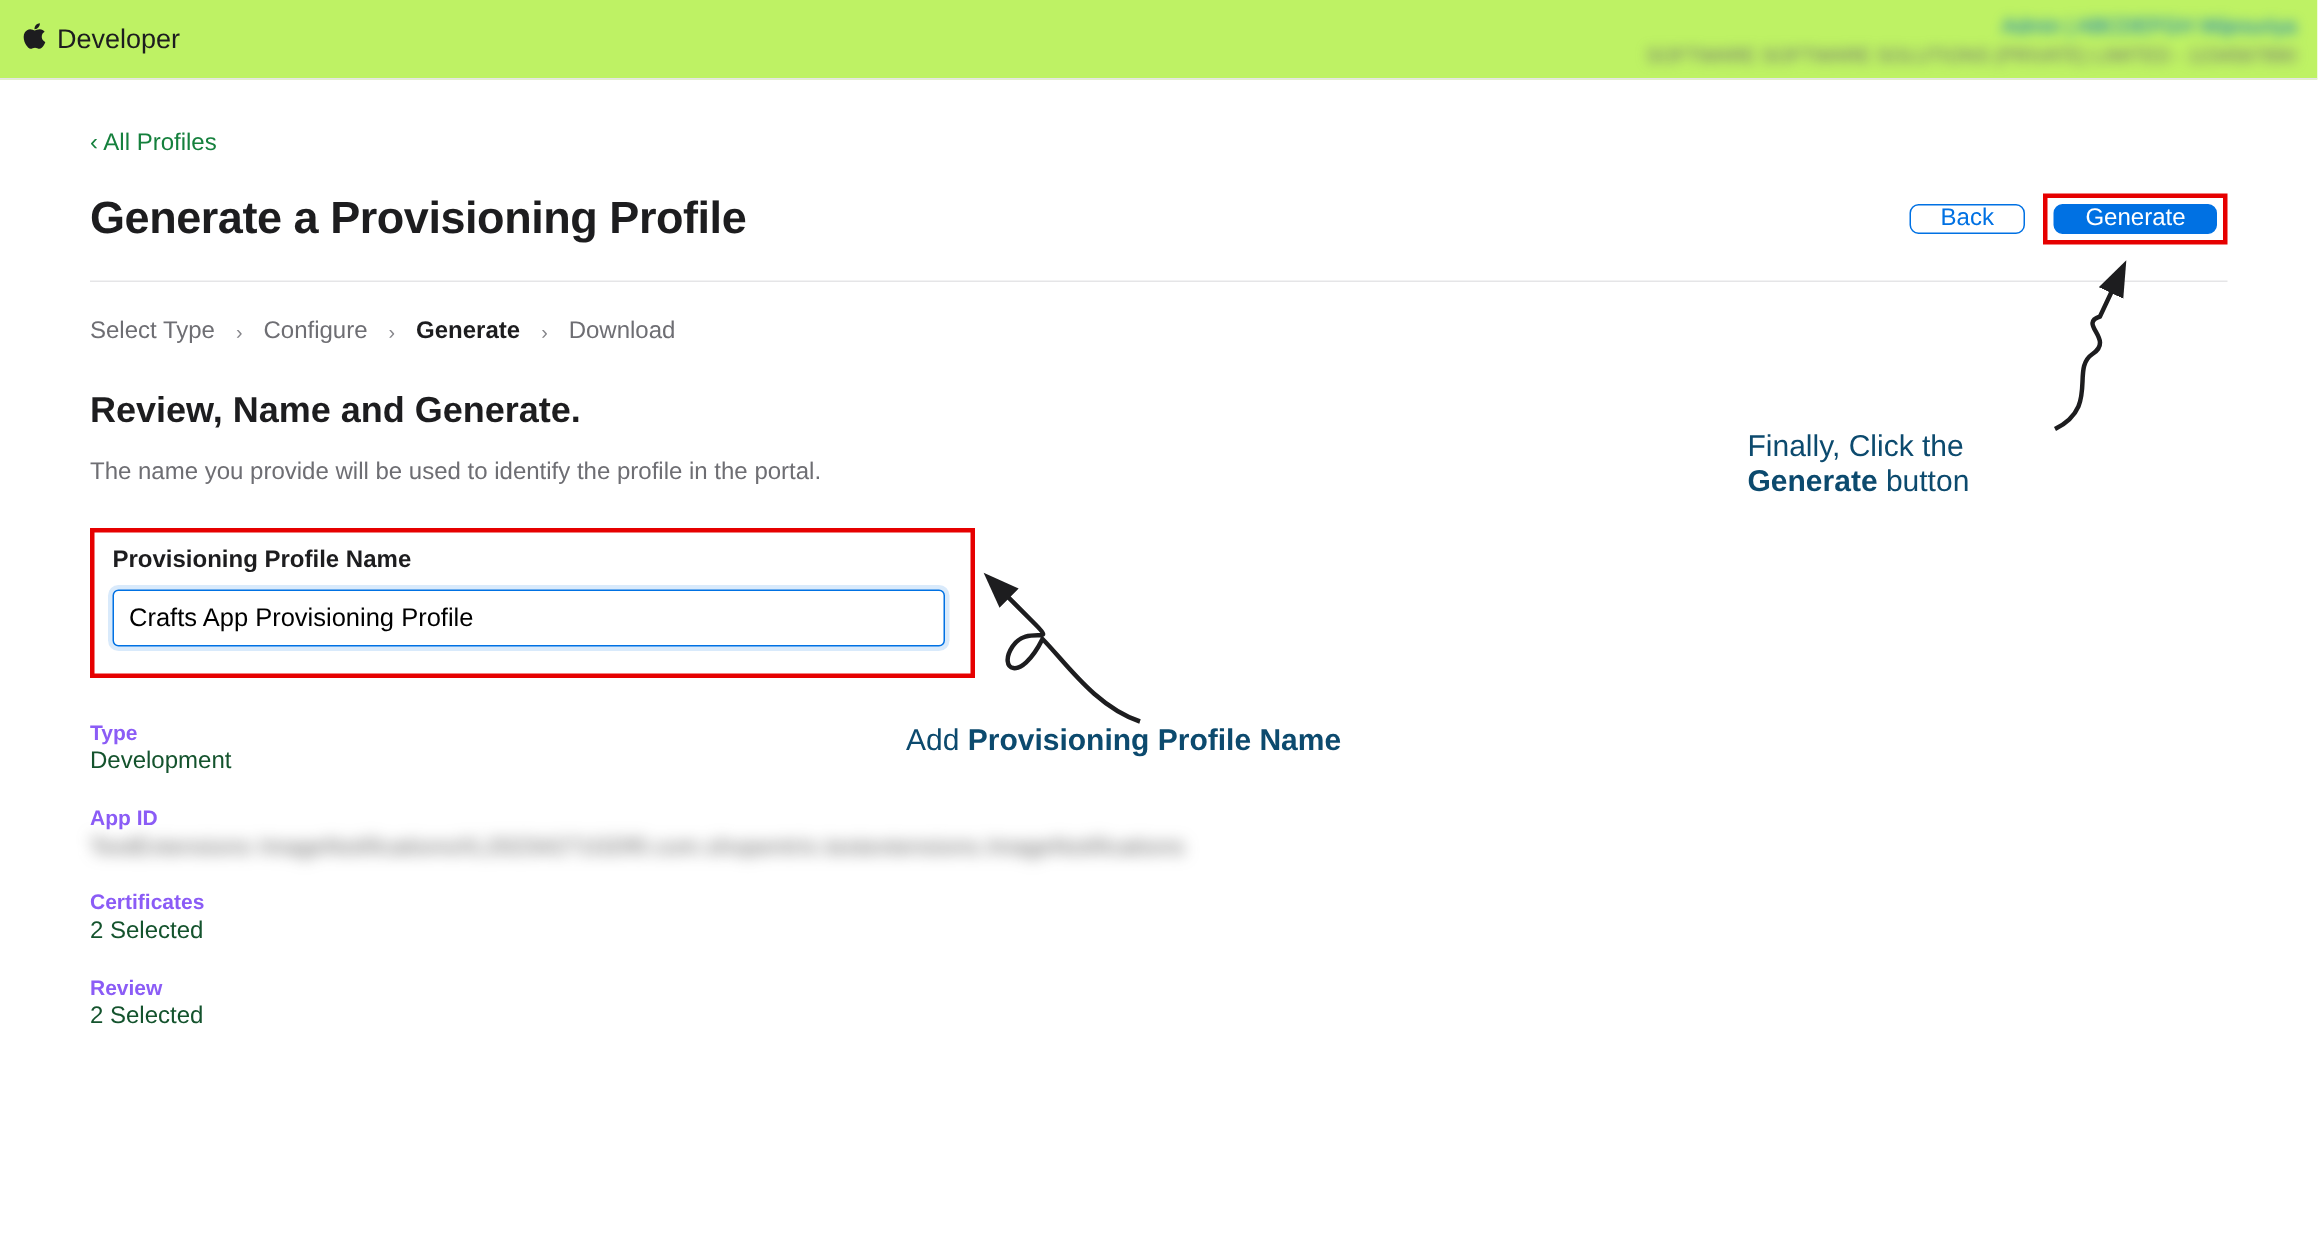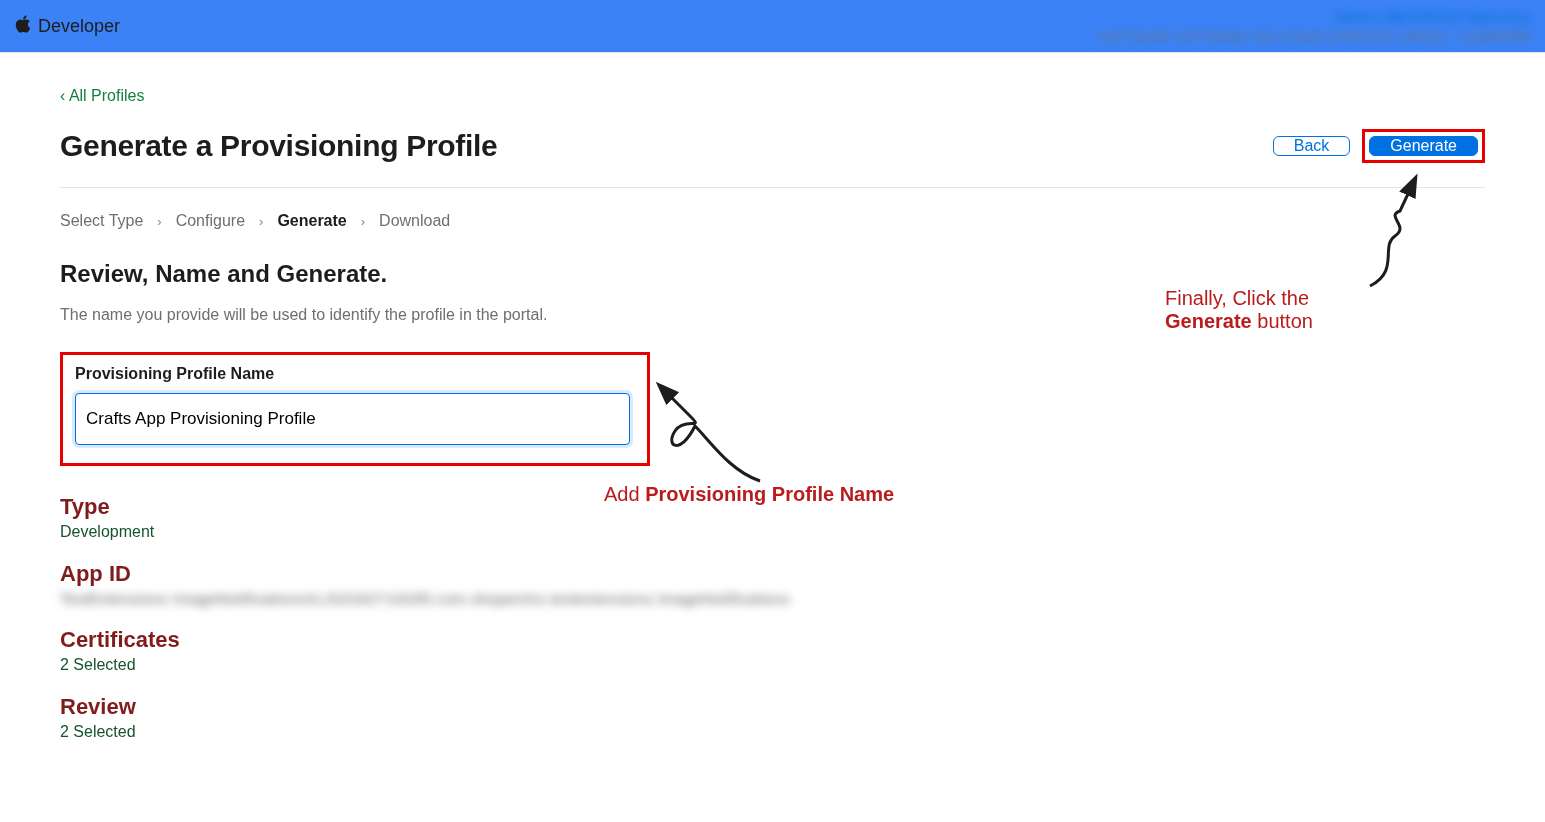--- a/index.html
+++ b/index.html
@@ -4,21 +4,21 @@
 <style>
   * { box-sizing: border-box; margin: 0; padding: 0; }
   body {
     font-family: -apple-system, BlinkMacSystemFont, "Segoe UI", Helvetica, Arial, sans-serif;
     background: #fff;
     width: 1545px;
     color: #1d1d1f;
   }
   .topbar {
     height: 53px;
-    background: #3b82f6;
+    background: #bef264;
     border-bottom: 1px solid #e5e5e7;
     display: flex;
     align-items: center;
     justify-content: space-between;
     padding: 0 14px;
   }
   .topbar-left {
     display: flex;
     align-items: center;
     gap: 6px;
@@ -144,55 +144,55 @@
     margin-bottom: 28px;
   }
   .field-label {
     font-size: 16px;
     font-weight: 600;
     color: #1d1d1f;
     margin-bottom: 10px;
   }
   .text-input {
     width: 555px;
-    height: 52px;
+    height: 38px;
     border: 1px solid #0071e3;
     border-radius: 4px;
     padding: 0 10px;
     font-size: 17px;
     outline: none;
     box-shadow: 0 0 0 3px rgba(0,113,227,0.15);
   }
   .info-block {
     margin-bottom: 20px;
   }
   .info-label {
-    font-size: 22px;
+    font-size: 14px;
     font-weight: 700;
-    color: #7f1d1d;
+    color: #8b5cf6;
     margin-bottom: 3px;
   }
   .info-value {
     font-size: 16px;
     color: #14532d;
     font-weight: 400;
   }
   .blurred-value {
     filter: blur(5px);
     color: #555;
     user-select: none;
     font-size: 15px;
     letter-spacing: 0.5px;
   }
   
   .annotation {
     position: absolute;
     font-family: "Segoe UI", Arial, sans-serif;
     font-size: 20px;
-    color: #b91c1c;
+    color: #0c4a6e;
     pointer-events: none;
   }
   .annotation b { font-weight: 700; }
   .arrow-svg {
     position: absolute;
     pointer-events: none;
   }
 </style>
 </head>
 <body>

